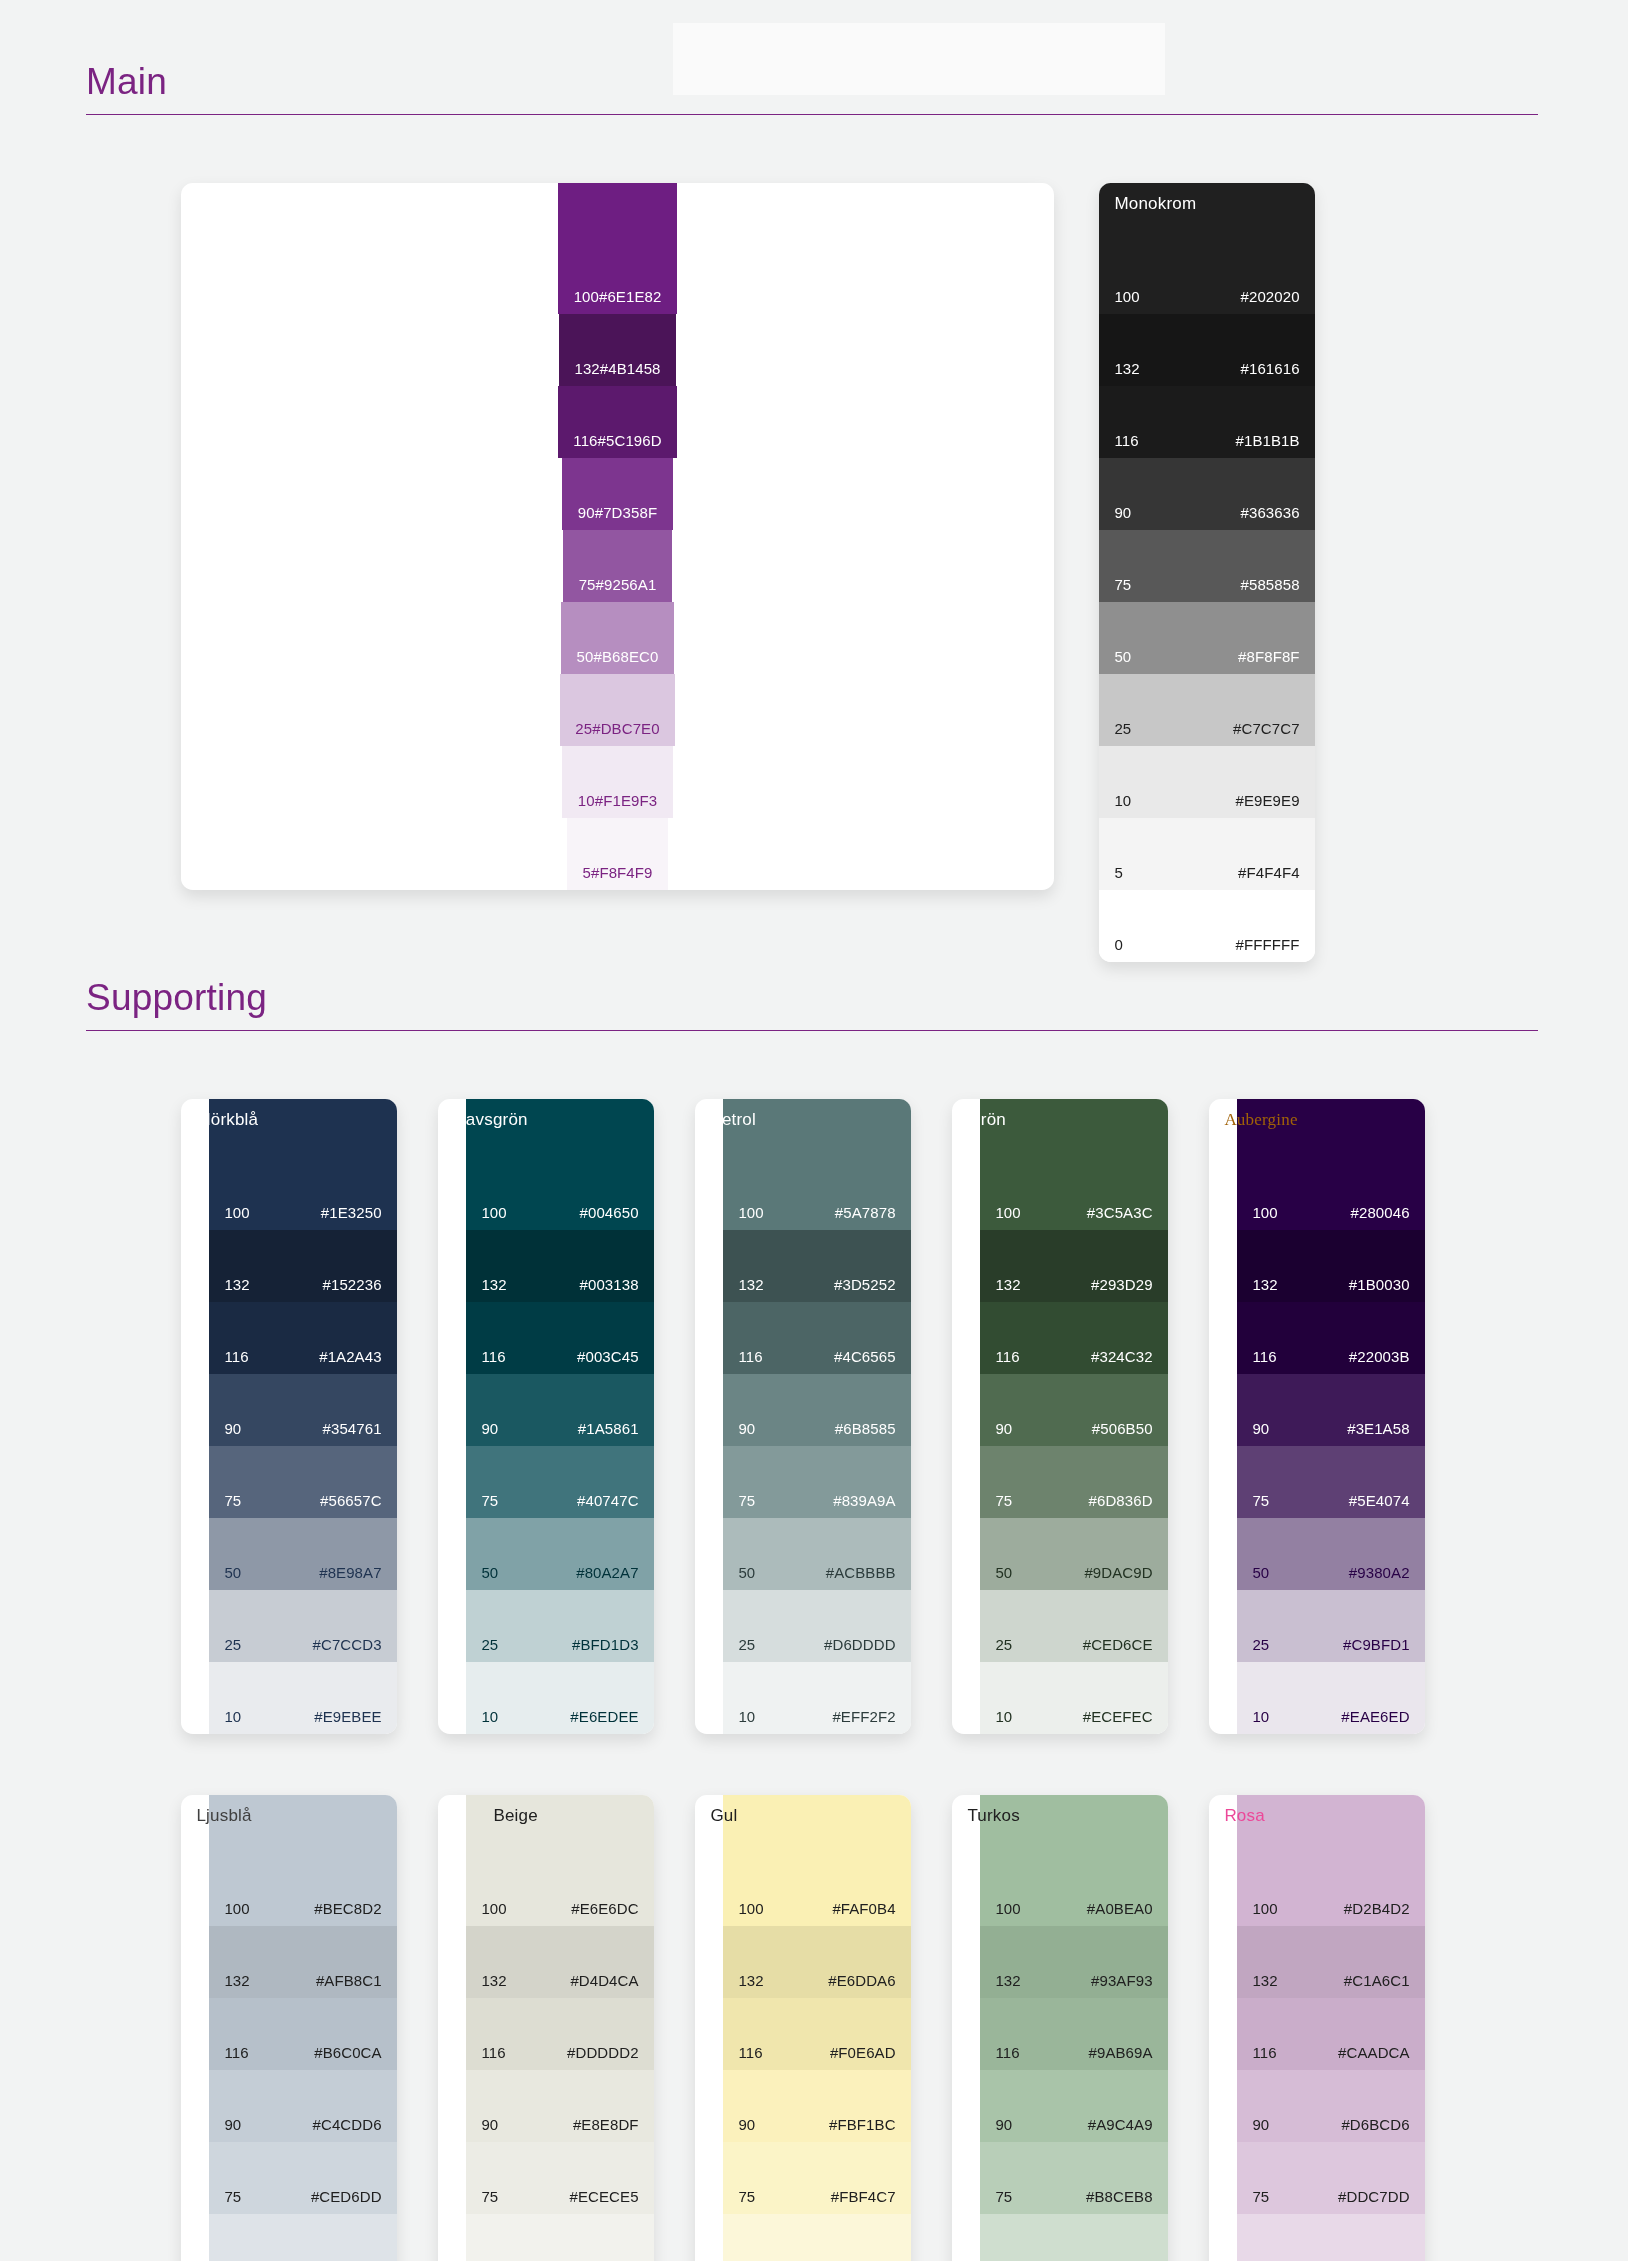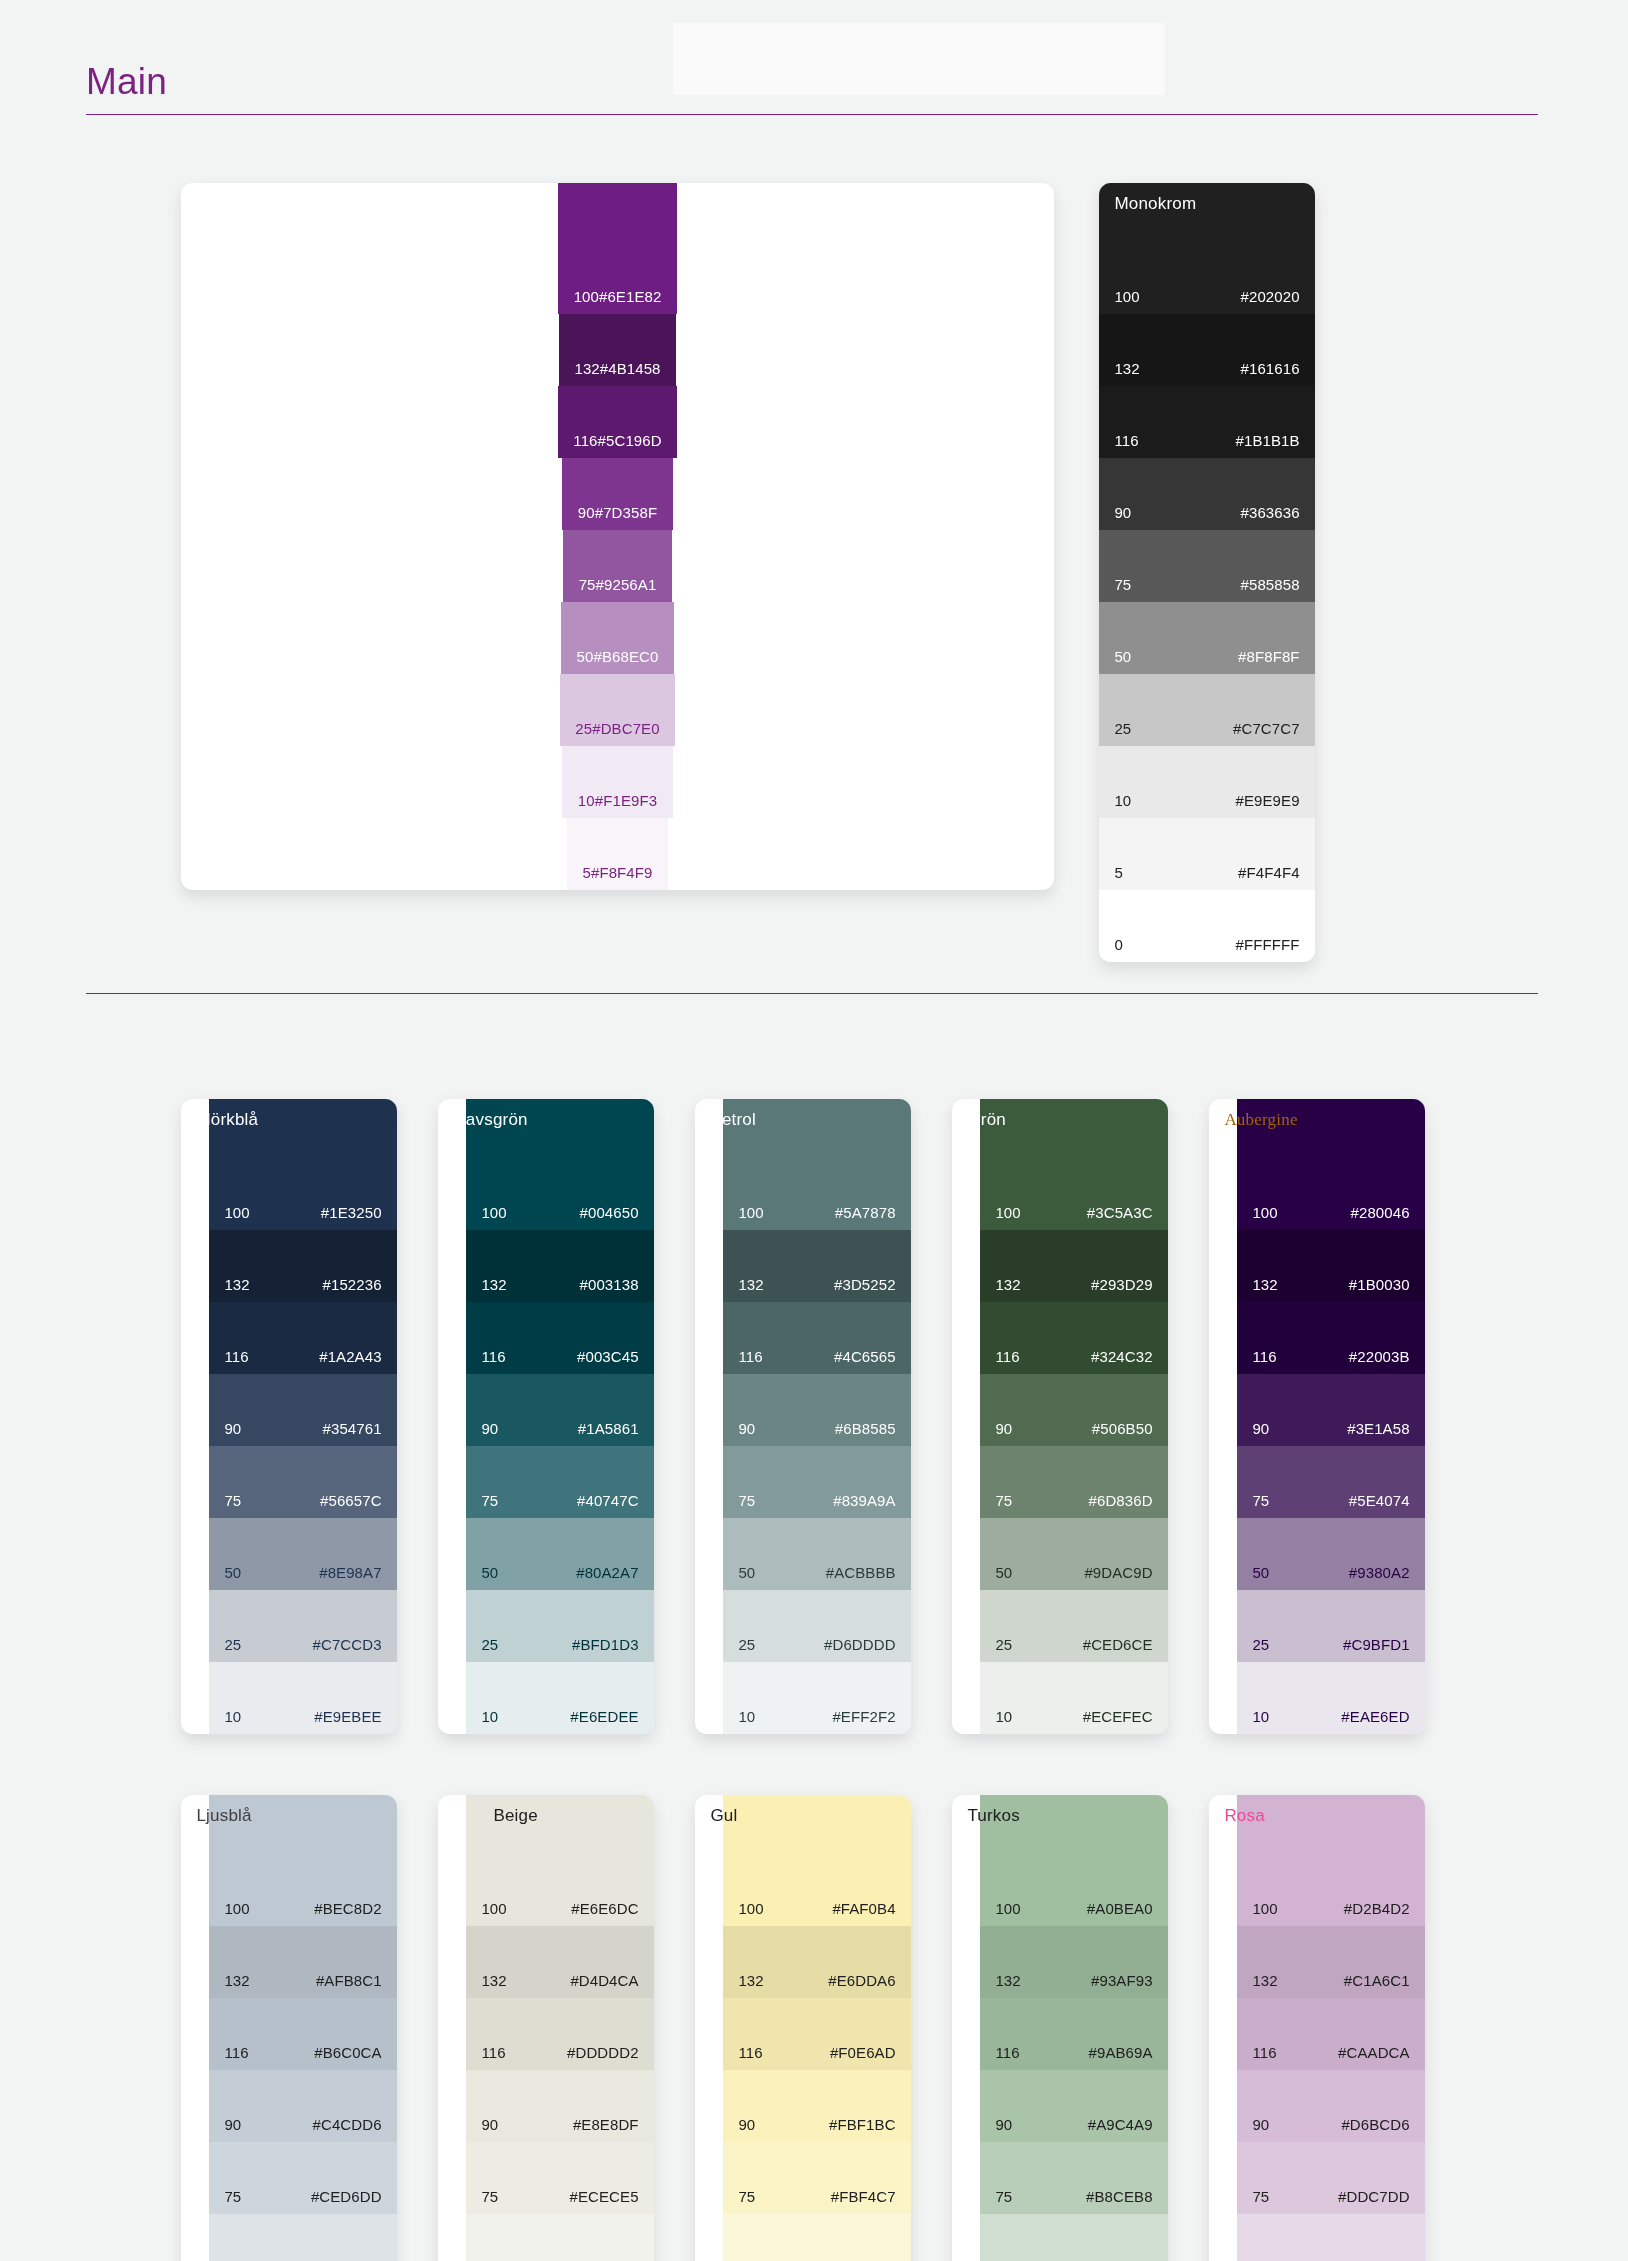--- a/index.html
+++ b/index.html
@@ -188,20 +188,21 @@
         <span class="hex">#F4F4F4</span>
       </div>
       <div class="swatch" style="background: rgb(255, 255, 255); color: rgb(32, 32, 32);">
         <span class="tone">0</span>
         <span class="hex">#FFFFFF</span>
       </div>
     </div>
   </div>
 
 <div class="section" style="top:979px;">
+  <div class="section-title">Supporting</div>
   <div class="section-rule"></div>
 </div>
 
 <div class="grid" id="supporting-grid-1">
     <div class="card support-card">
       <div class="card-title" style="color: rgb(255, 255, 255);">Mörkblå</div>
       <div class="swatch first" style="background: rgb(30, 50, 80); color: rgb(255, 255, 255);">
         <span class="tone">100</span>
         <span class="hex">#1E3250</span>
       </div>

